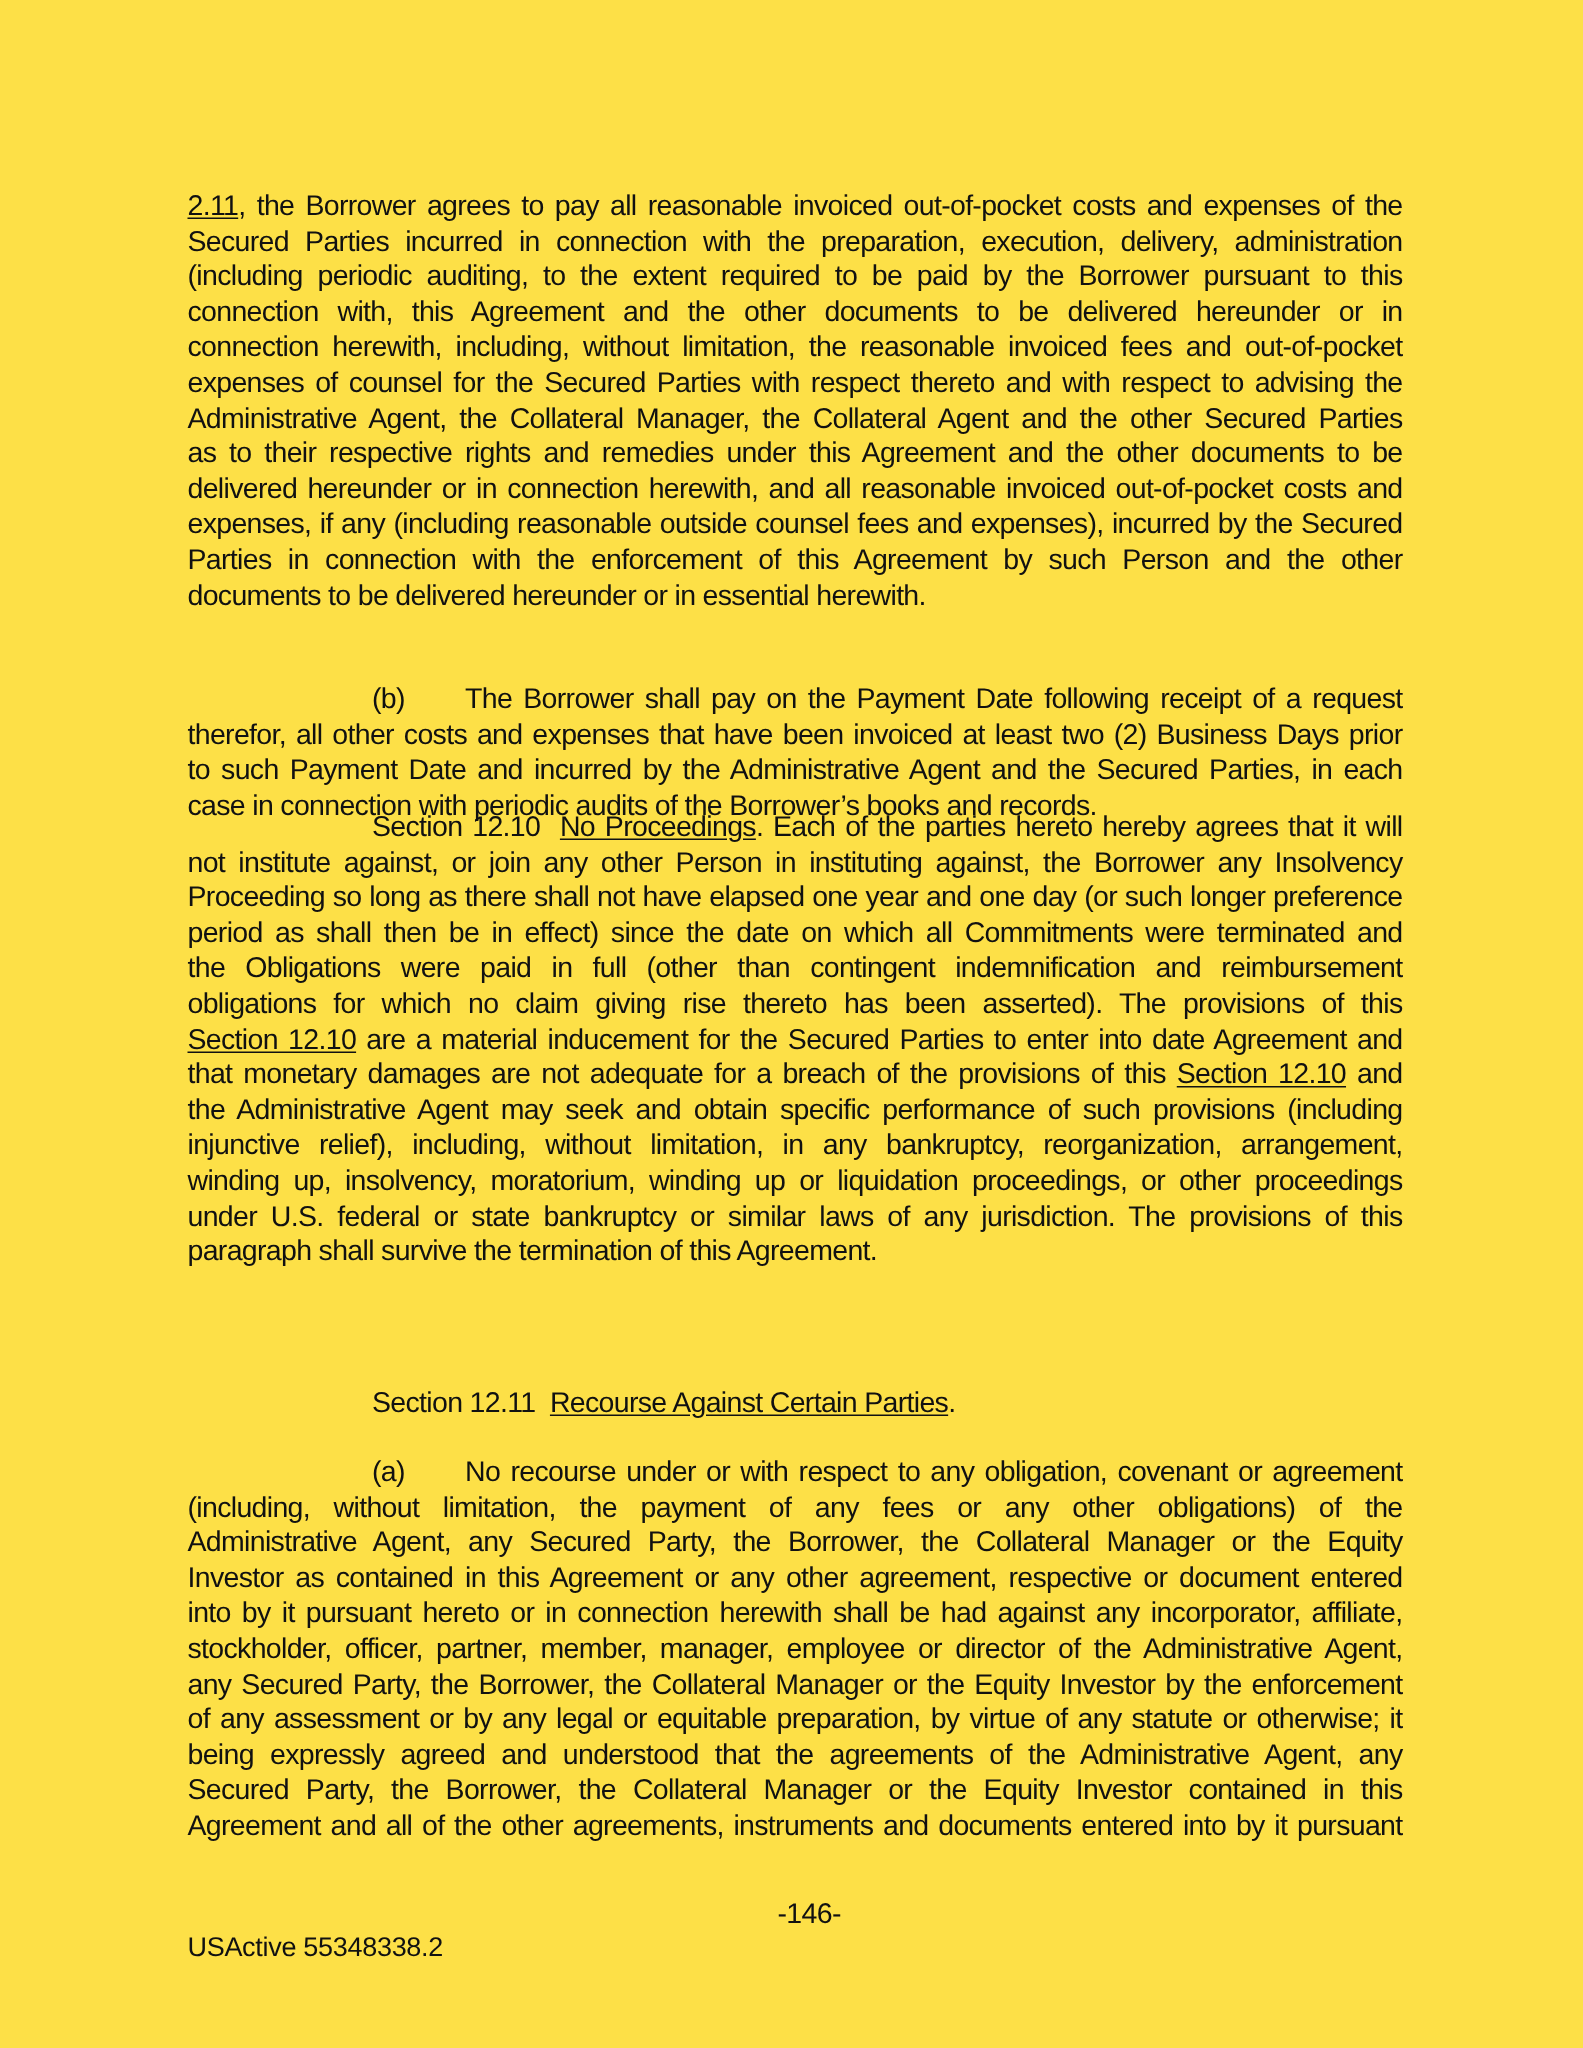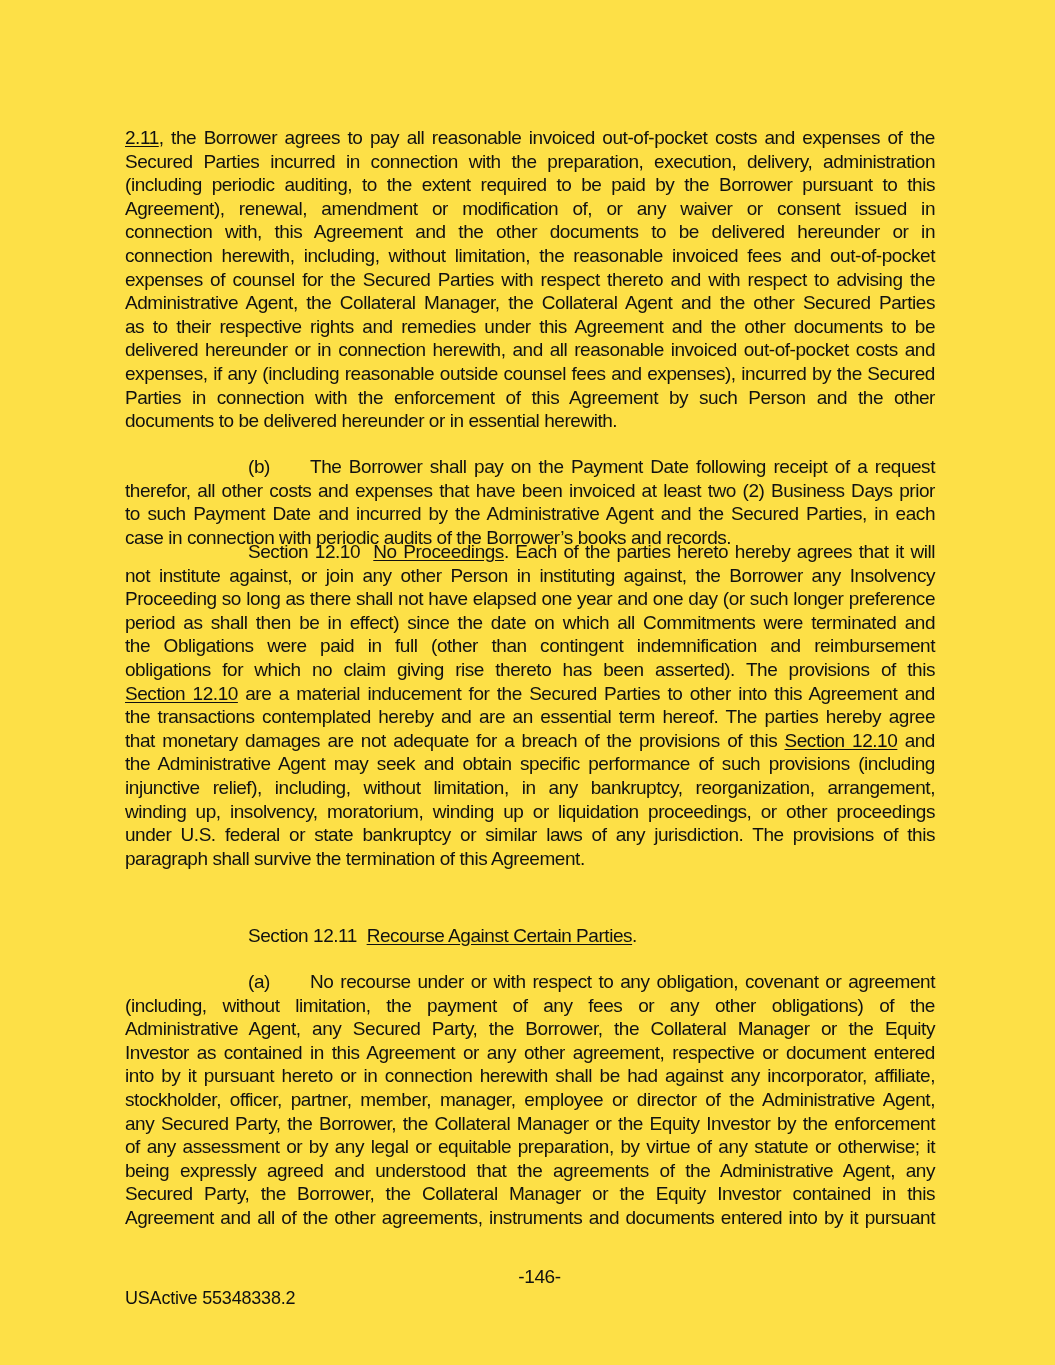--- a/index.html
+++ b/index.html
@@ -21,21 +21,20 @@
 </style>
 </head>
 <body>
 
 <div class="page">
 
   <div class="block" style="top:126px;">
     <span class="line"><span class="u">2.11</span><span>, the Borrower agrees to pay all reasonable invoiced out-of-pocket costs and expenses of the</span></span>
     <span class="line">Secured Parties incurred in connection with the preparation, execution, delivery, administration</span>
     <span class="line">(including periodic auditing, to the extent required to be paid by the Borrower pursuant to this</span>
-    <span class="line">Agreement), renewal, amendment or modification of, or any waiver or consent issued in</span>
     <span class="line">connection with, this Agreement and the other documents to be delivered hereunder or in</span>
     <span class="line">connection herewith, including, without limitation, the reasonable invoiced fees and out-of-pocket</span>
     <span class="line">expenses of counsel for the Secured Parties with respect thereto and with respect to advising the</span>
     <span class="line">Administrative Agent, the Collateral Manager, the Collateral Agent and the other Secured Parties</span>
     <span class="line">as to their respective rights and remedies under this Agreement and the other documents to be</span>
     <span class="line">delivered hereunder or in connection herewith, and all reasonable invoiced out-of-pocket costs and</span>
     <span class="line">expenses, if any (including reasonable outside counsel fees and expenses), incurred by the Secured</span>
     <span class="line">Parties in connection with the enforcement of this Agreement by such Person and the other</span>
     <span class="line last">documents to be delivered hereunder or in essential herewith.</span>
   </div>
@@ -47,22 +46,21 @@
     <span class="line last">case in connection with periodic audits of the Borrower’s books and records.</span>
   </div>
 
   <div class="block" style="top:540px;">
     <span class="line" style="padding-left:123px;"><span>Section 12.10</span>&nbsp;&nbsp;<span class="u">No Proceedings</span><span>.  Each of the parties hereto hereby agrees that it will</span></span>
     <span class="line">not institute against, or join any other Person in instituting against, the Borrower any Insolvency</span>
     <span class="line">Proceeding so long as there shall not have elapsed one year and one day (or such longer preference</span>
     <span class="line">period as shall then be in effect) since the date on which all Commitments were terminated and</span>
     <span class="line">the Obligations were paid in full (other than contingent indemnification and reimbursement</span>
     <span class="line">obligations for which no claim giving rise thereto has been asserted).  The provisions of this</span>
-    <span class="line"><span class="u">Section 12.10</span><span> are a material inducement for the Secured Parties to other into this Agreement and</span></span>
-    <span class="line">the transactions contemplated hereby and are an essential term hereof.  The parties hereby agree</span>
+    <span class="line"><span class="u">Section 12.10</span><span> are a material inducement for the Secured Parties to enter into date Agreement and</span></span>
     <span class="line"><span>that monetary damages are not adequate for a breach of the provisions of this </span><span class="u">Section 12.10</span><span> and</span></span>
     <span class="line">the Administrative Agent may seek and obtain specific performance of such provisions (including</span>
     <span class="line">injunctive relief), including, without limitation, in any bankruptcy, reorganization, arrangement,</span>
     <span class="line">winding up, insolvency, moratorium, winding up or liquidation proceedings, or other proceedings</span>
     <span class="line">under U.S. federal or state bankruptcy or similar laws of any jurisdiction.  The provisions of this</span>
     <span class="line last">paragraph shall survive the termination of this Agreement.</span>
   </div>
 
   <div class="block" style="top:924px;">
     <span class="line last" style="padding-left:123px;"><span>Section 12.11</span>&nbsp;&nbsp;<span class="u">Recourse Against Certain Parties</span><span>.</span></span>

